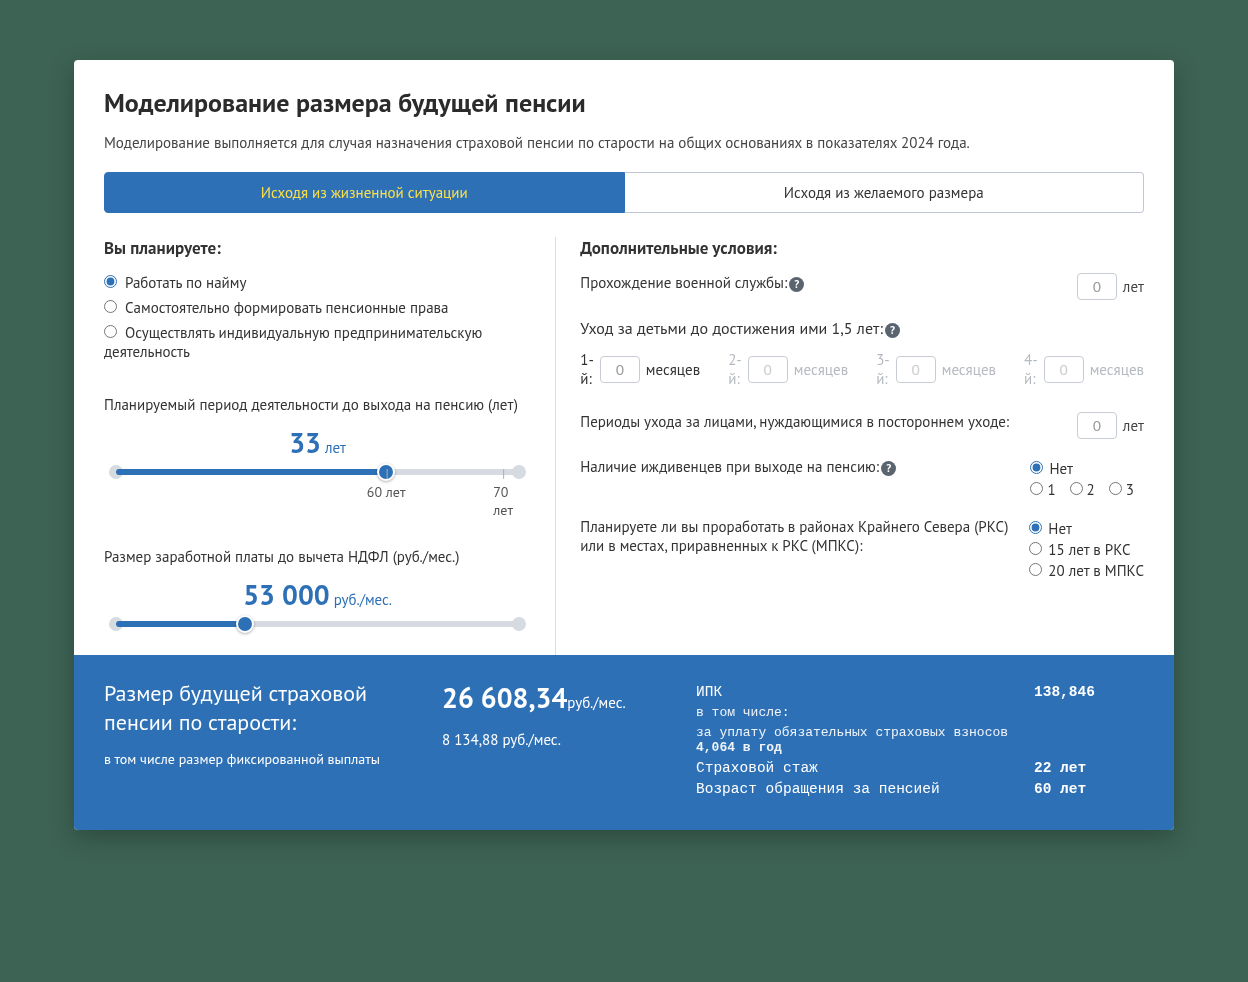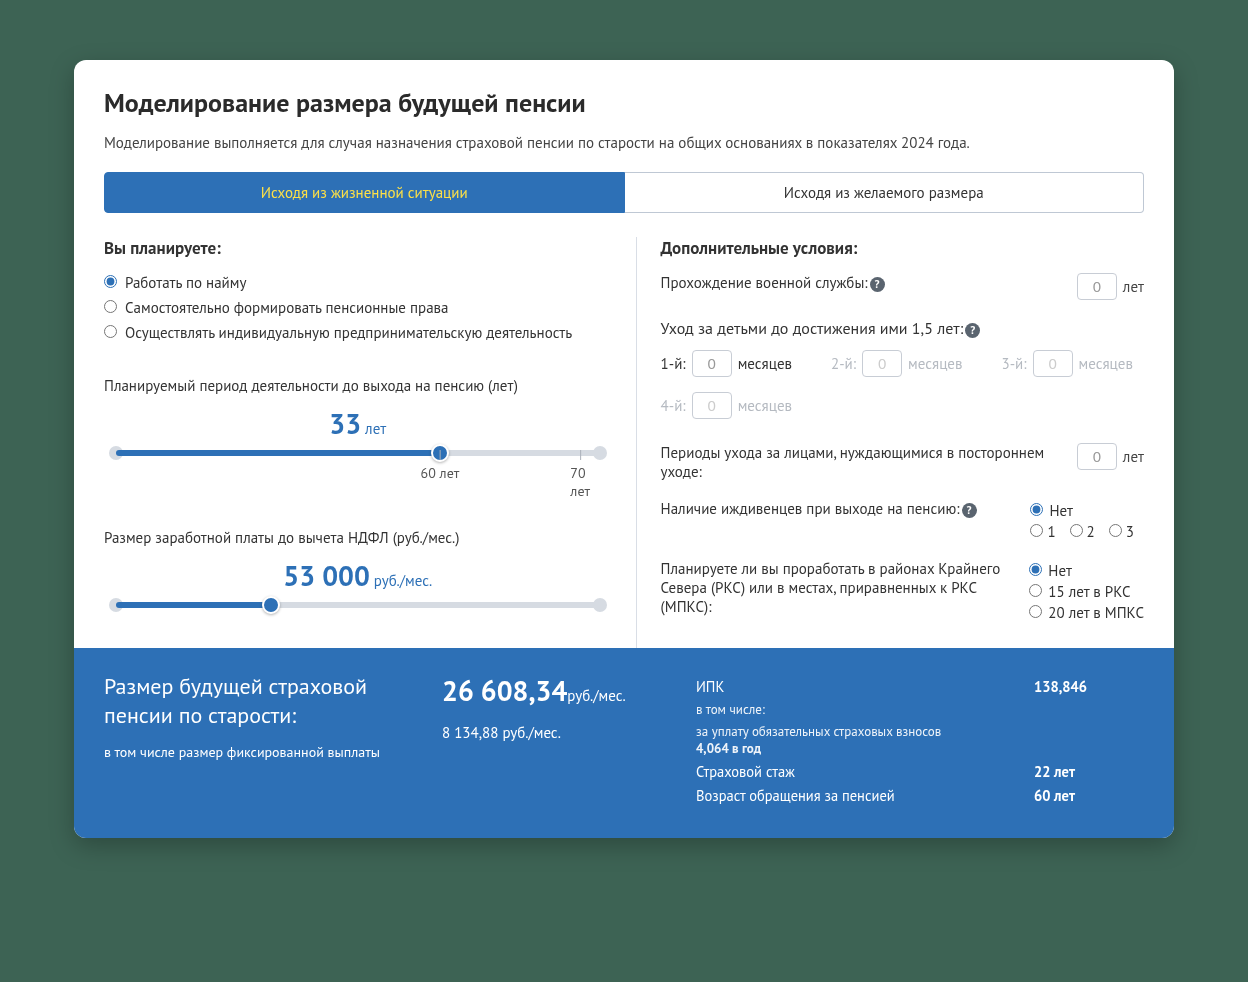--- a/index.html
+++ b/index.html
@@ -4,21 +4,21 @@
 <style>
 * { box-sizing: border-box; margin: 0; padding: 0; }
 body {
   background: #3d6354;
   font-family: "PT Sans", -apple-system, Arial, sans-serif;
   padding: 60px;
   color: #333;
 }
 .card {
   background: #fff;
-  border-radius: 12px;
+  border-radius: 4px;
   box-shadow: 0 8px 24px rgba(0,0,0,.25);
   max-width: 1100px;
   margin: 0 auto;
   overflow: hidden;
 }
 .inner { padding: 26px 30px 0 30px; }
 h1 {
   font-size: 26px;
   font-weight: 700;
   color: #2b2b2b;
@@ -96,43 +96,43 @@
   text-align: center; font-size: 15px; color: #999;
 }
 .unit-txt { font-size: 15px; color: #444; }
 .help-ic {
   display: inline-block; width: 15px; height: 15px;
   border-radius: 50%; background: #5a646f; color: #fff;
   font-size: 11px; line-height: 15px; text-align: center;
   margin-left: 2px; font-weight: bold;
 }
 .child-grid {
-  display: grid; grid-template-columns: 1fr 1fr 1fr;
-  gap: 15px 28px; margin-bottom: 24px;
+  display: grid; grid-template-columns: 1fr 1fr 1fr 1fr;
+  gap: 0 28px; margin-bottom: 24px;
 }
 .child-cell { display: flex; align-items: center; gap: 6px; font-size: 15px; }
 .child-cell.dis { color: #b5bac1; }
 .child-cell.dis .numbox { color: #ccc; }
 .radio-stack label { display: block; font-size: 15px; margin: 2px 0; cursor: pointer; }
 .radio-stack input { margin-right: 6px; accent-color: #2d70b6; }
 .radio-inline label { display: inline-block; margin-right: 10px; font-size: 15px; cursor: pointer; }
 .radio-inline input { margin-right: 4px; accent-color: #2d70b6; }
 .result {
   background: #2d70b6; color: #fff;
   padding: 24px 30px 28px;
   display: flex; gap: 32px;
 }
 .res-left { flex: 1.25; display: flex; gap: 28px; }
 .res-title { font-size: 22px; line-height: 1.3; max-width: 310px; }
 .res-sub { font-size: 14px; margin-top: 14px; }
 .res-amount { font-size: 28px; font-weight: 700; }
 .res-amount .unit { font-size: 15px; font-weight: 400; }
 .res-fixed { font-size: 15px; margin-top: 14px; }
 .res-right { flex: 1; font-size: 14.5px; }
-.res-row { display: flex; justify-content: space-between; margin: 5px 0; }
+.res-row { display: flex; justify-content: space-between; margin: 5px 0; font-family: Liberation Mono, monospace; }
 .res-row .lab { flex: 1; }
 .res-row .val { font-weight: 700; min-width: 110px; }
 .res-row.sm { font-size: 13px; opacity: .92; flex-direction: column; }
 </style>
 </head>
 <body>
 
 <div class="card">
   <div class="inner">
     <h1>Моделирование размера будущей пенсии</h1>

